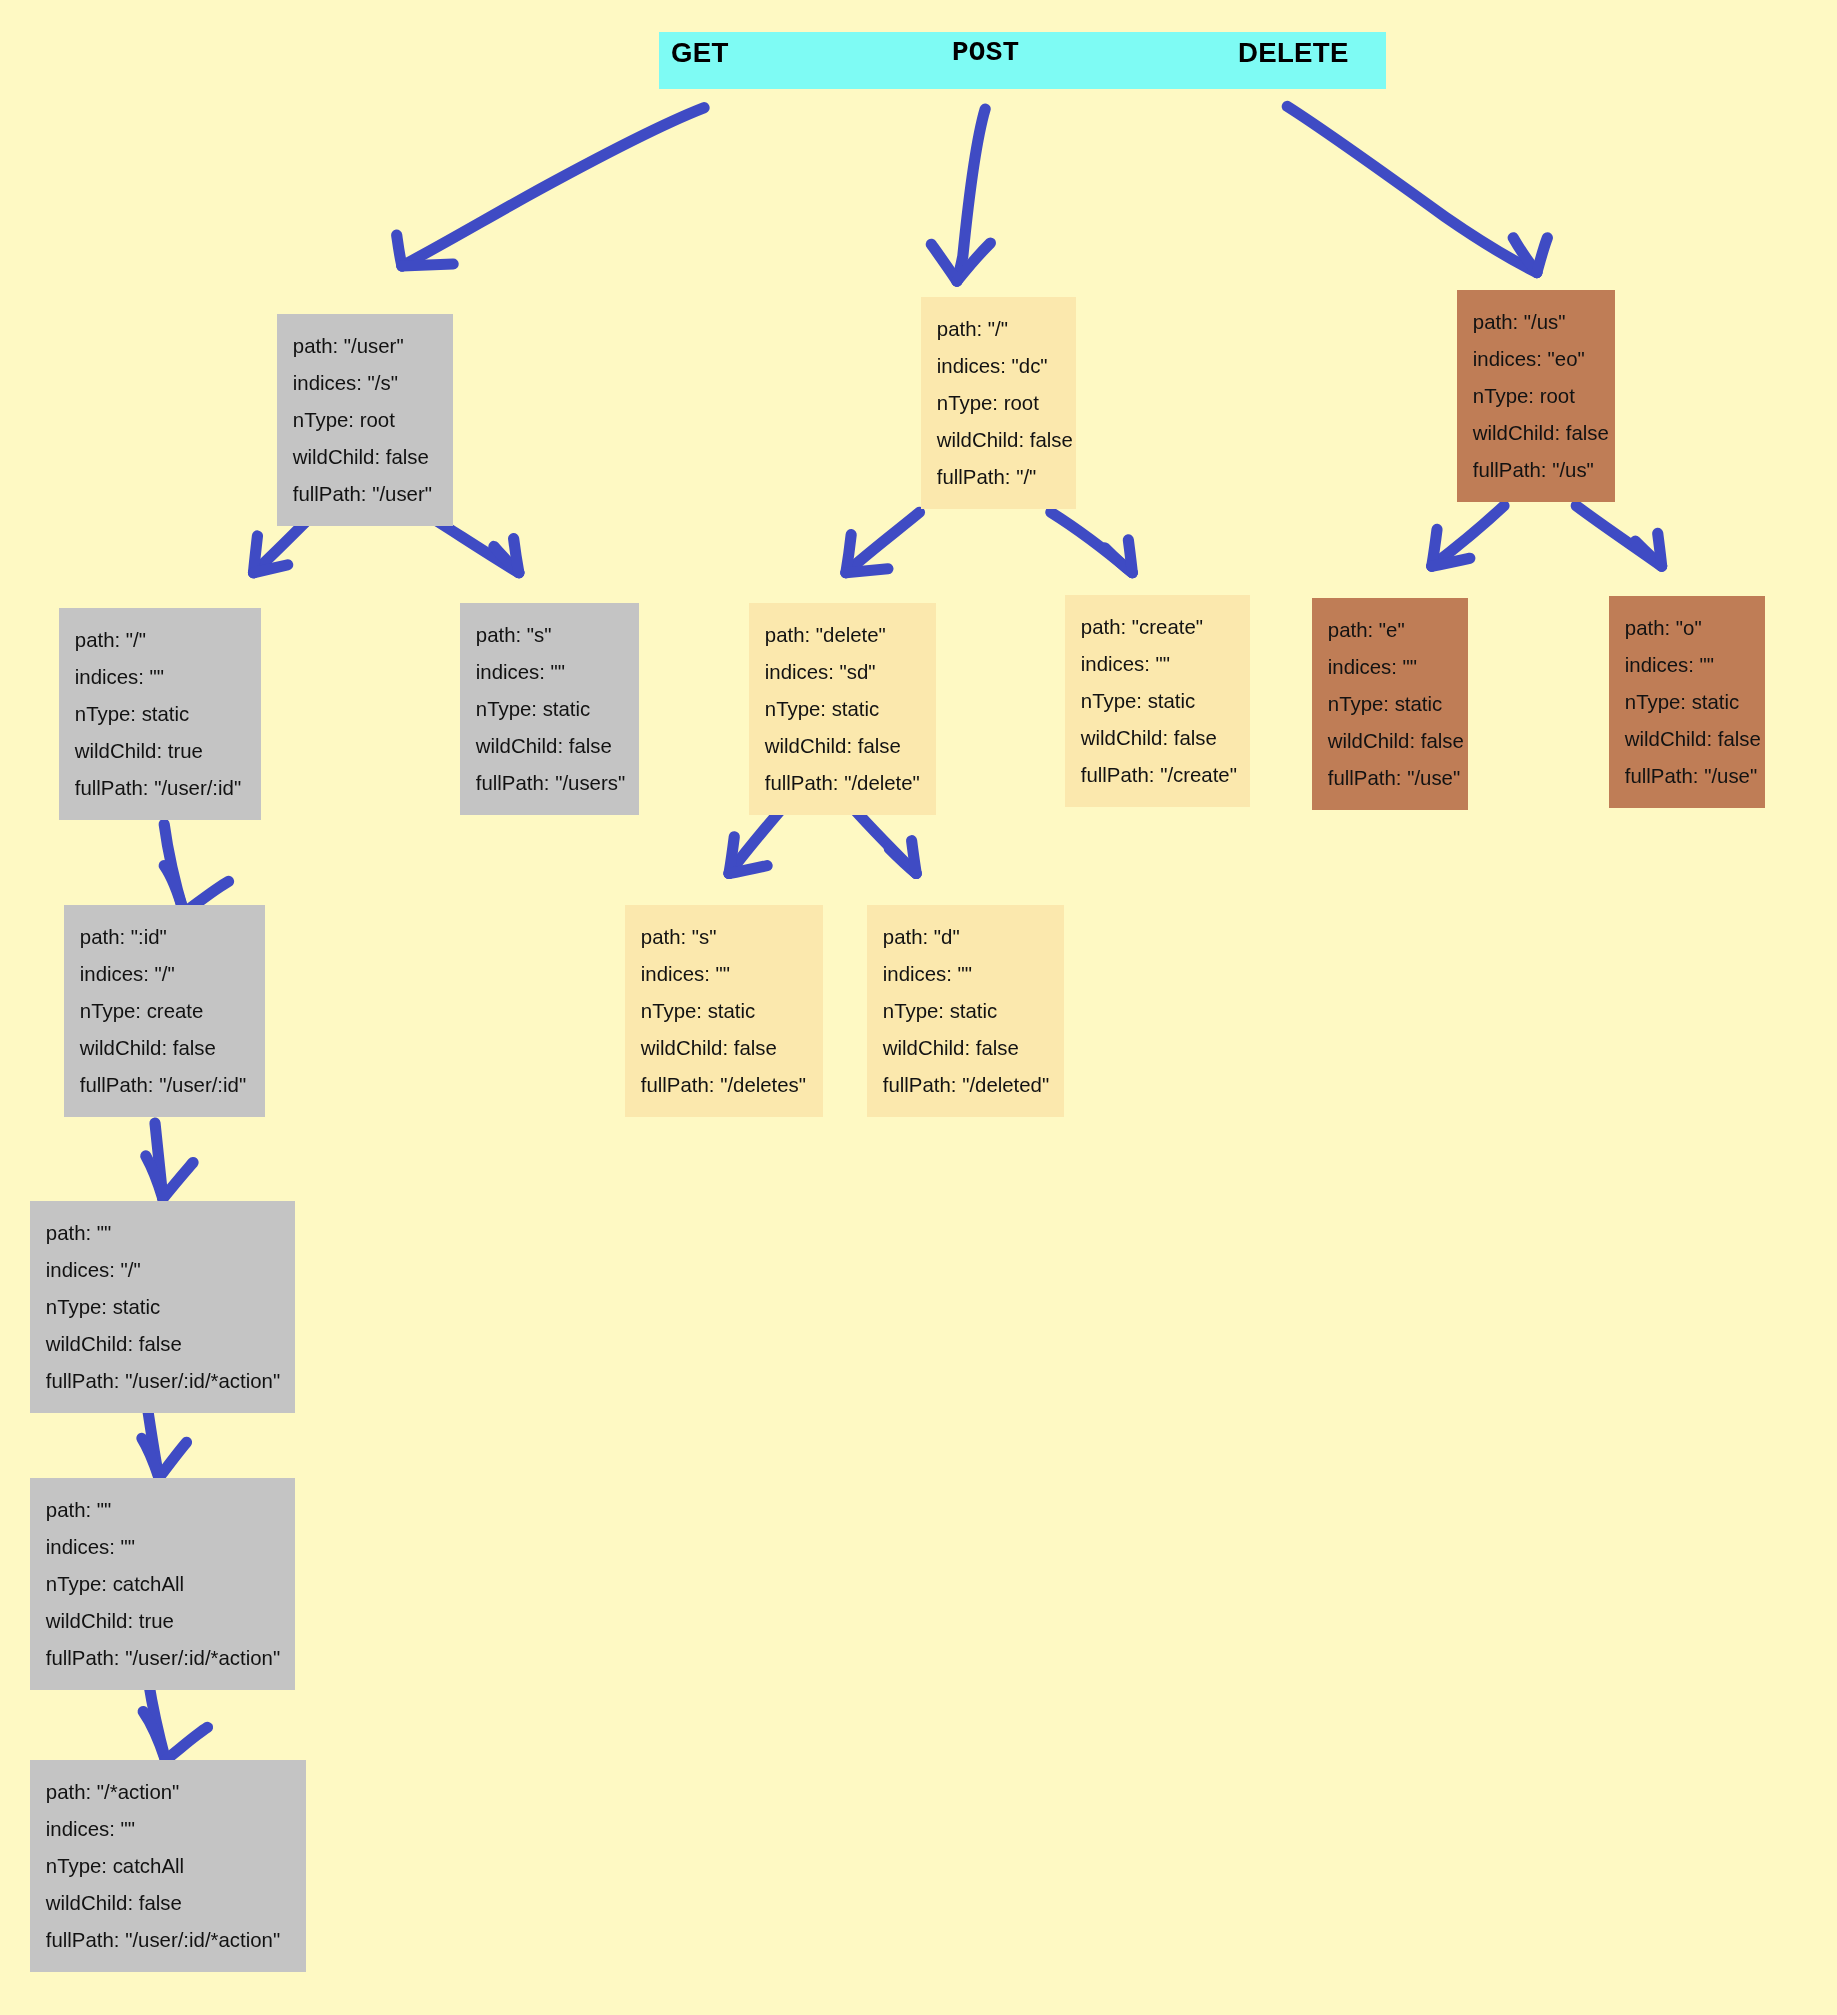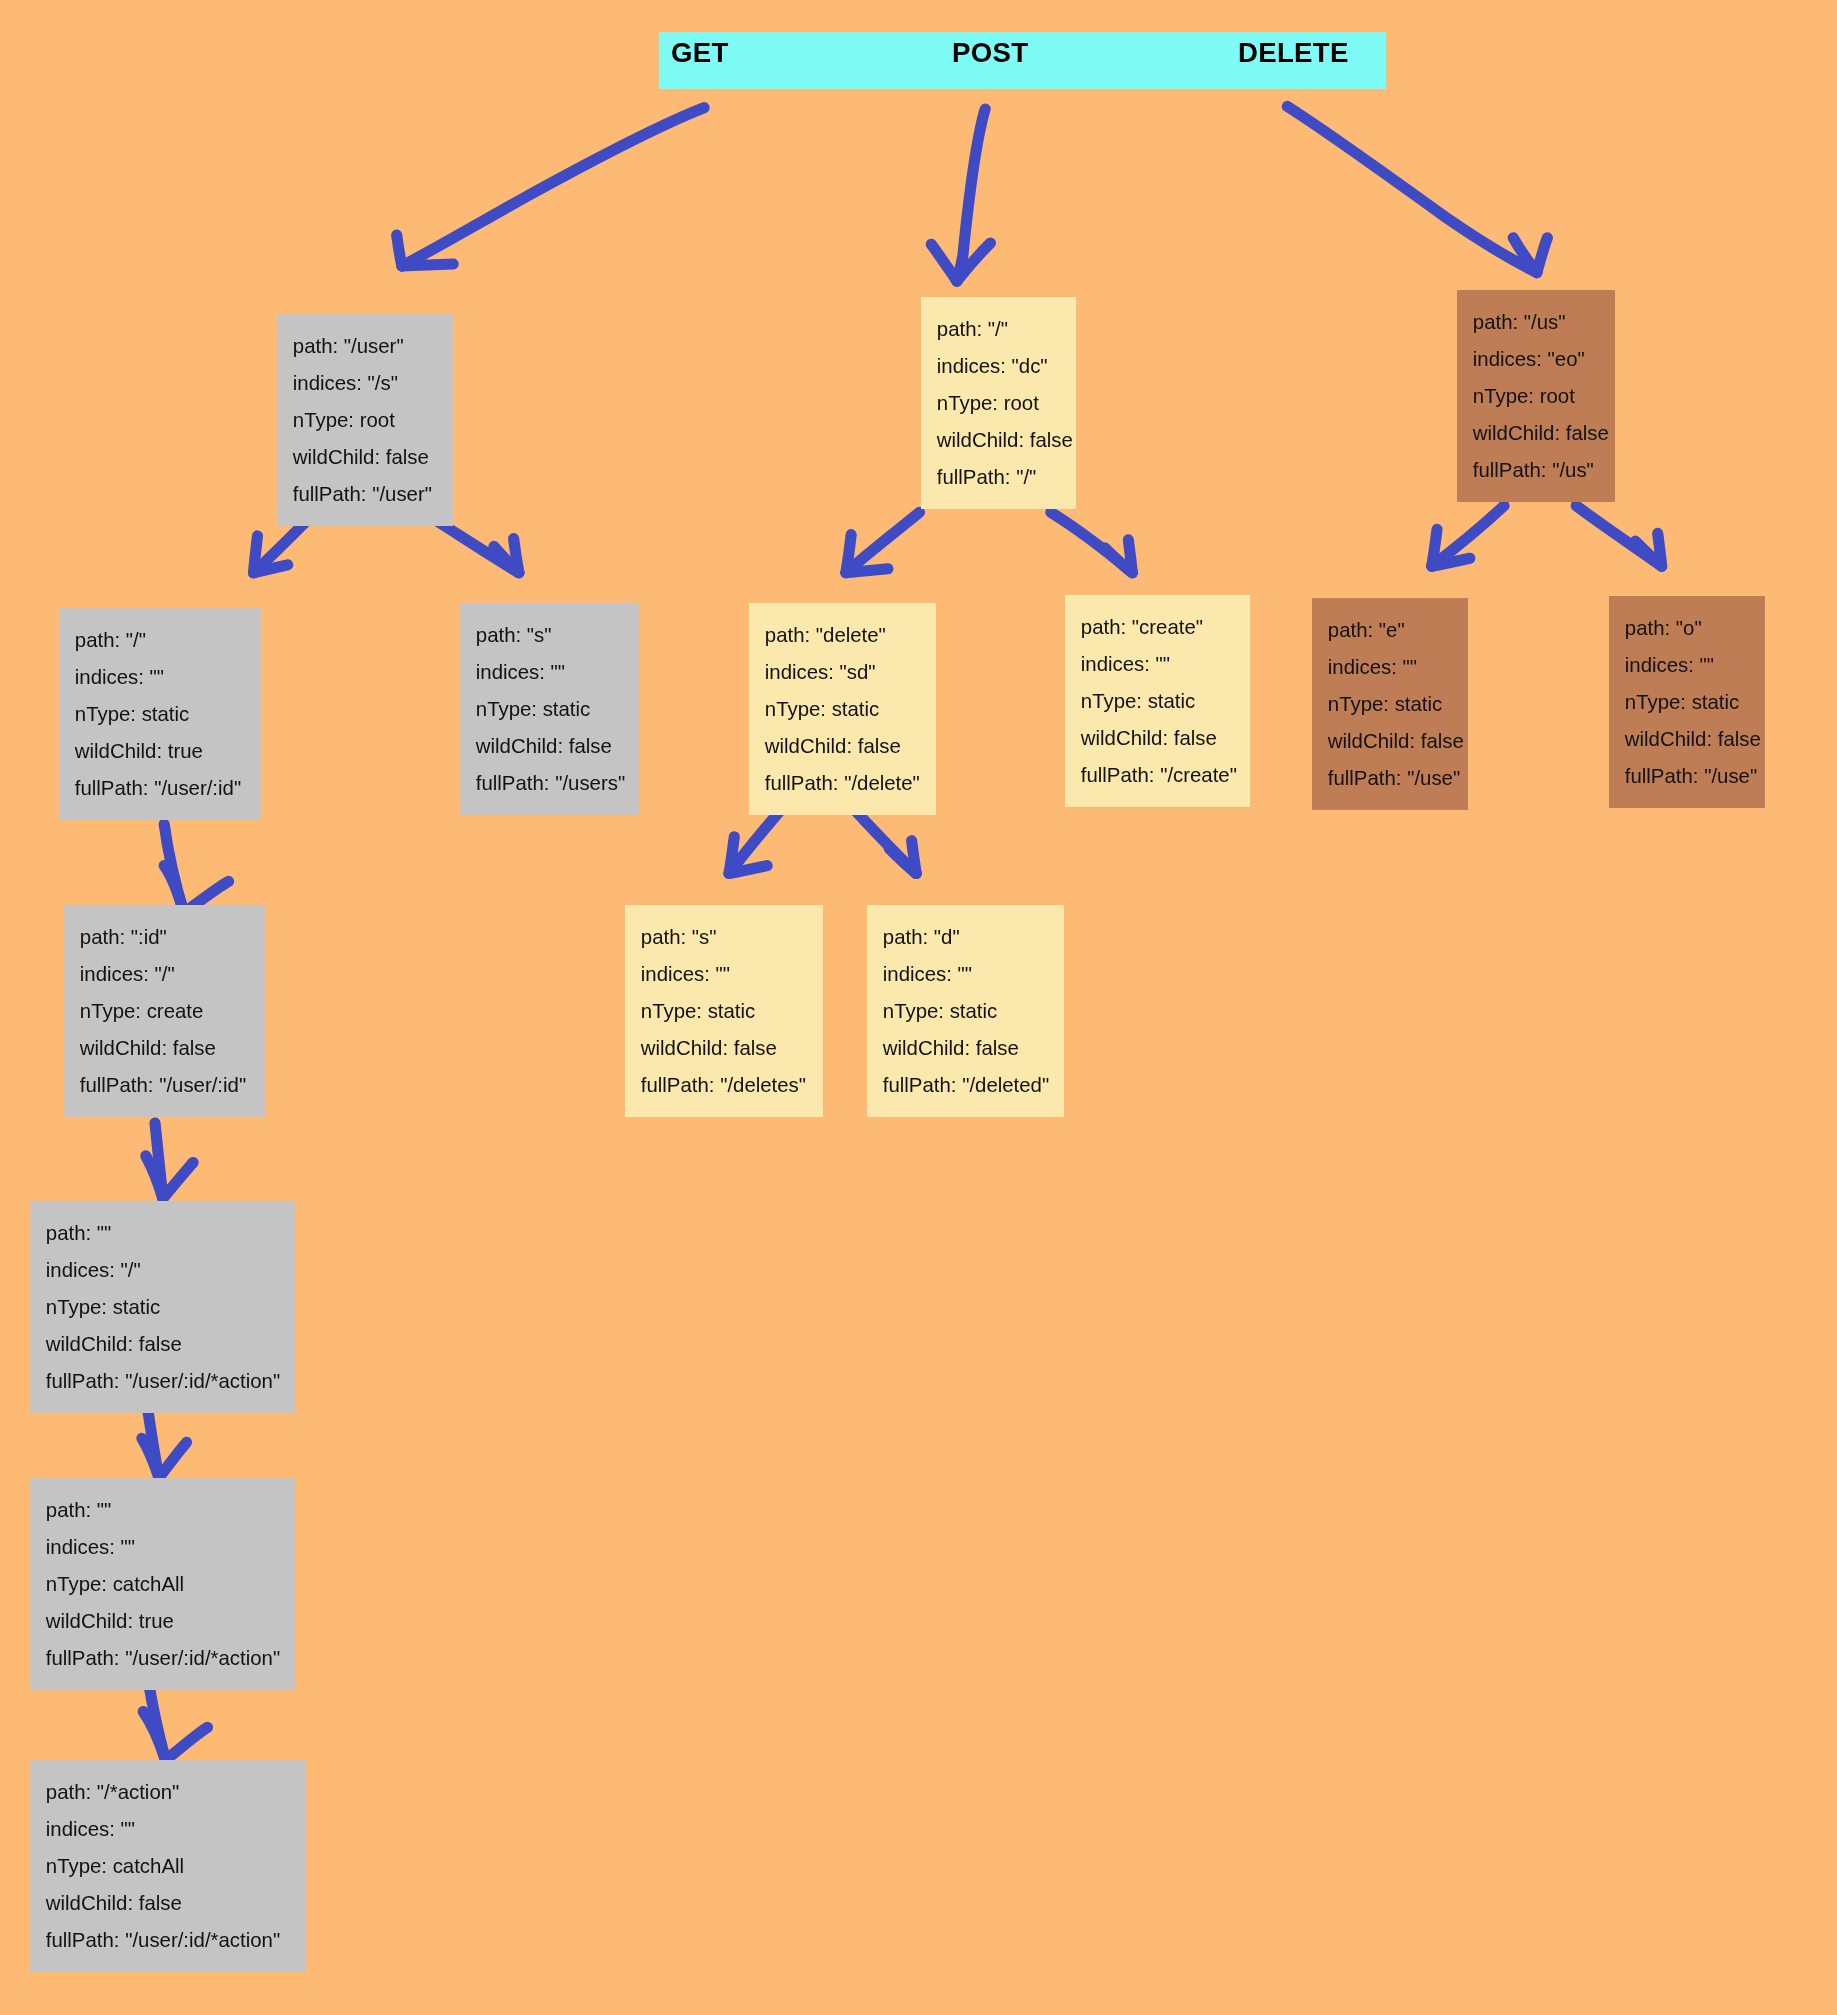--- a/index.html
+++ b/index.html
@@ -7,21 +7,21 @@
     padding: 0;
     background: #ffffff;
   }
   body {
     font-family: "Liberation Sans", sans-serif;
   }
   #canvas {
     position: relative;
     width: 1837px;
     height: 2015px;
-    background: #fdba74;
+    background: #fef9c3;
     overflow: hidden;
   }
   #arrow-layer {
     position: absolute;
     left: 0;
     top: 0;
     width: 1837px;
     height: 2015px;
     pointer-events: none;
   }
@@ -153,21 +153,21 @@
       <g>
         <path d="M2400,770 C2440,800 2485,830 2530,862"></path>
         <path d="M2530,862 C2514,848 2502,836 2490,824"></path>
         <path d="M2530,862 C2528,842 2526,828 2524,812"></path>
       </g>
     </g>
   </svg>
 
   <div class="header-bar"></div>
   <div class="header-label" style="left:671px;">GET</div>
-  <div class="header-label" style="left:952px;">POST</div>
+  <div class="header-label" style="left:952px;font-family:Liberation Mono, monospace;">POST</div>
   <div class="header-label" style="left:1238px;">DELETE</div>
 
   <div class="node gray" style="left:277px; top:314px;  width:176px;">
       <span class="row">path: "/user"</span>
       <span class="row">indices: "/s"</span>
       <span class="row">nType: root</span>
       <span class="row">wildChild: false</span>
       <span class="row">fullPath: "/user"</span>
     </div>
   <div class="node gray" style="left:59px;  top:608px;  width:202px;">

